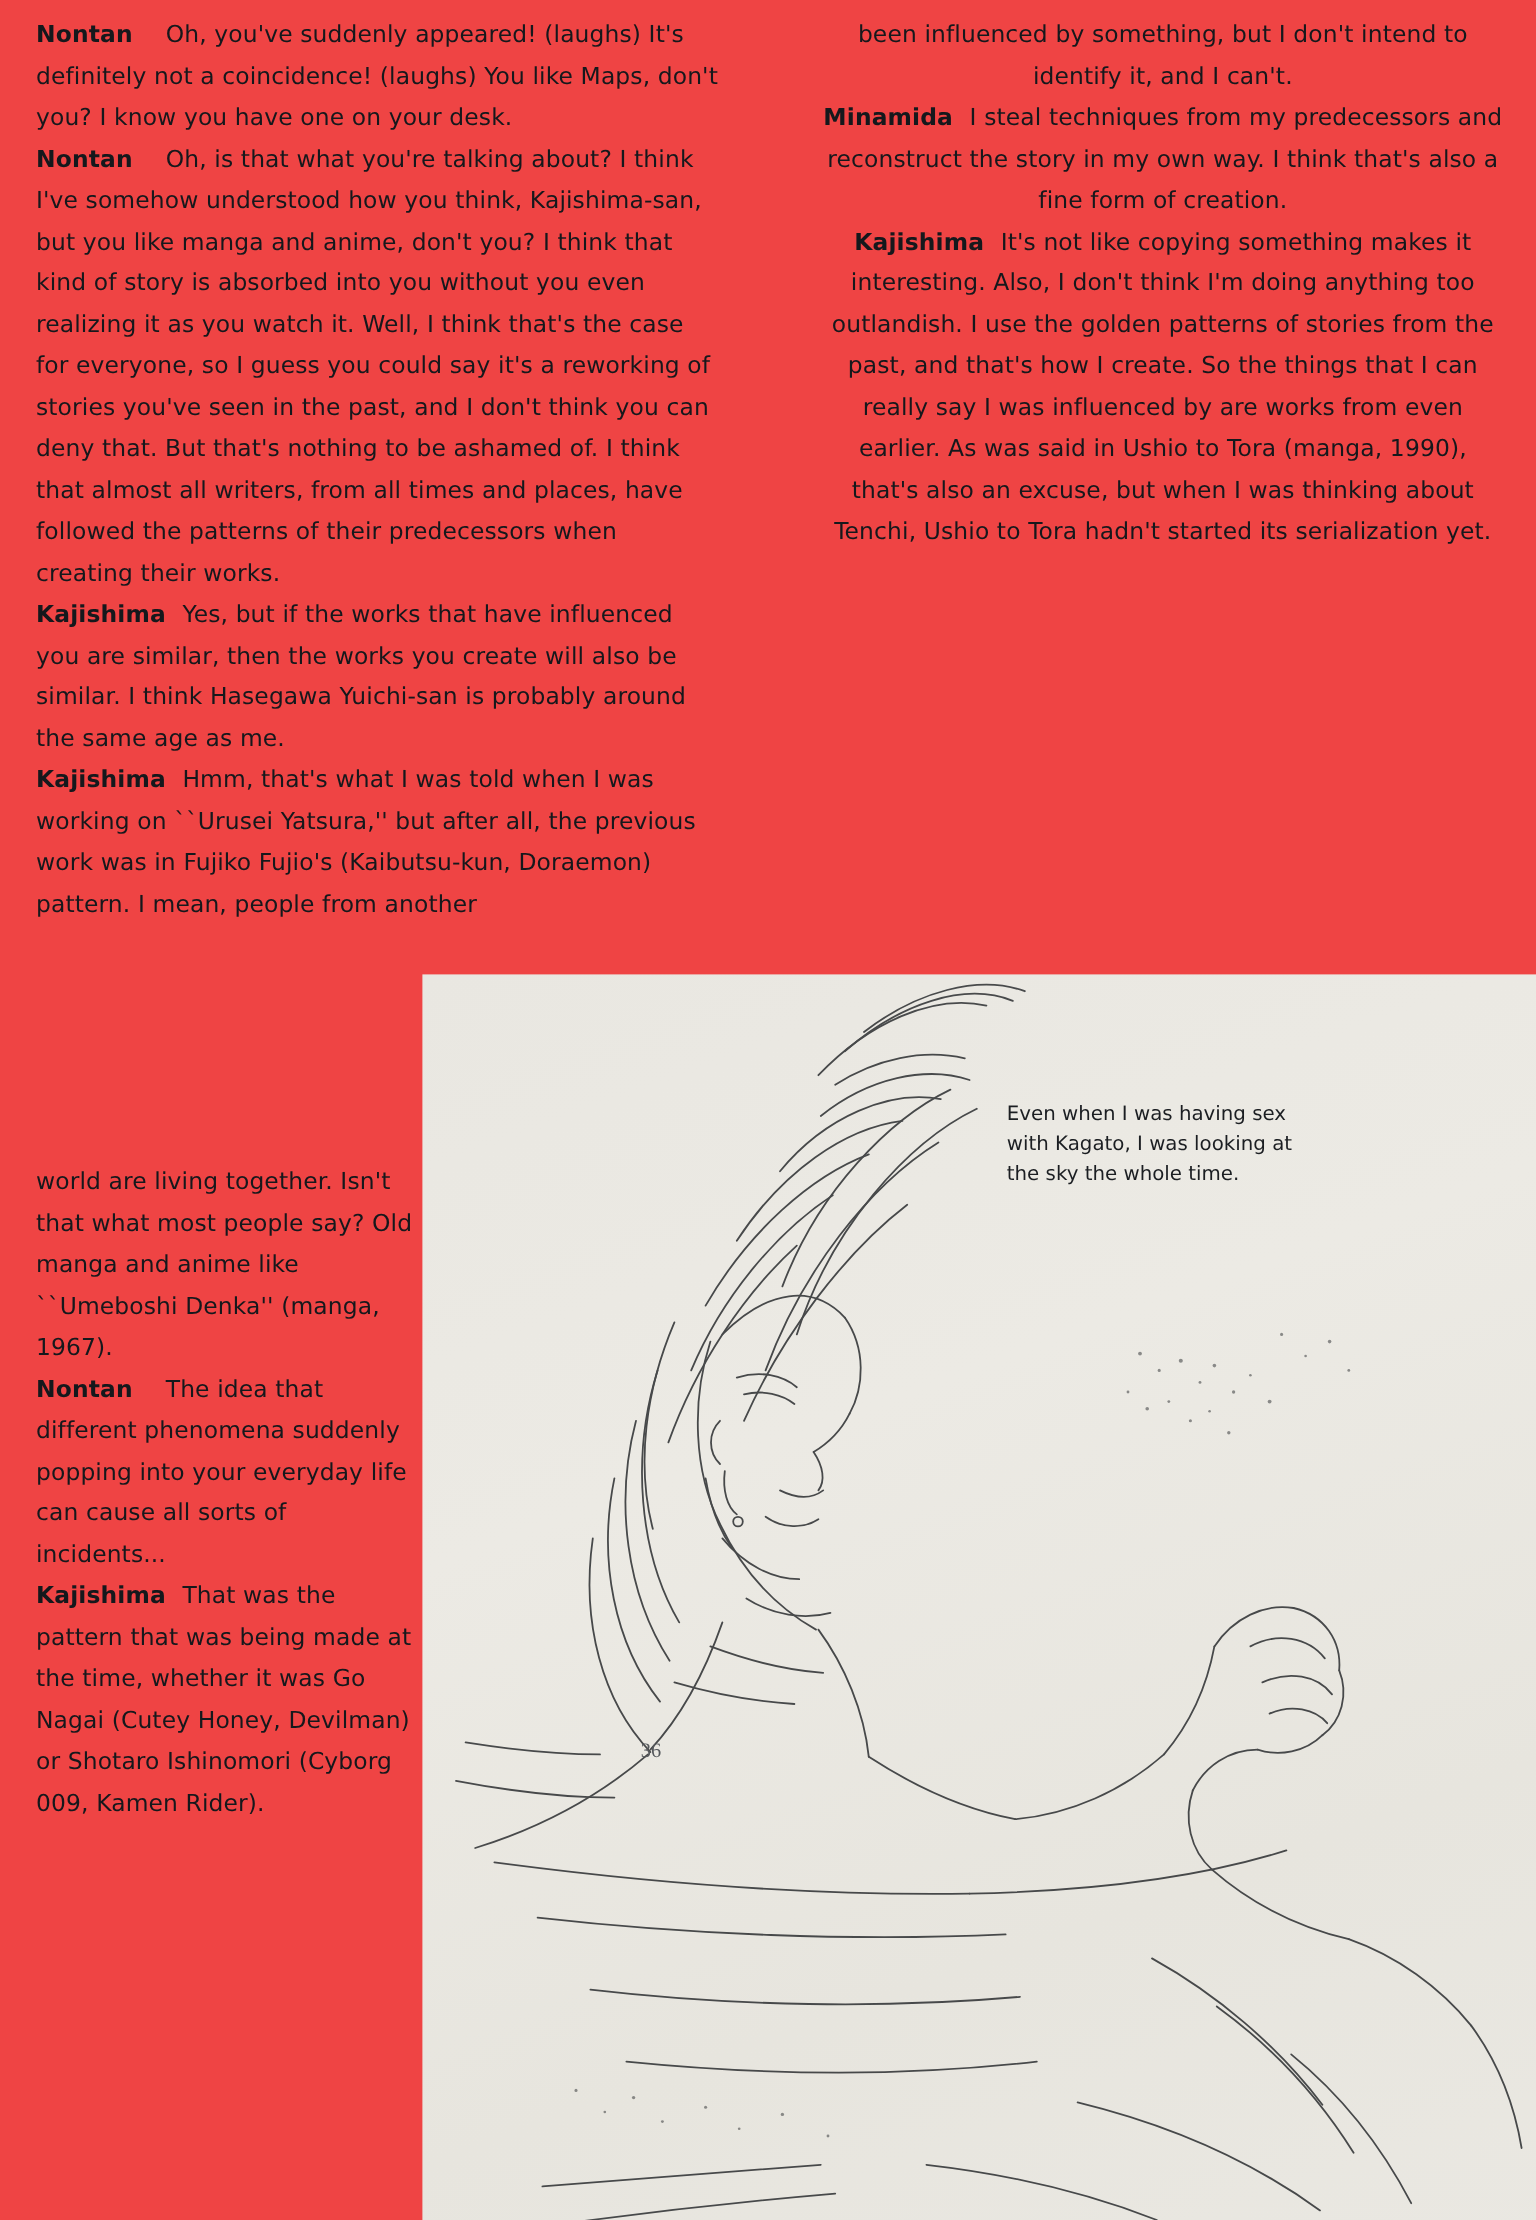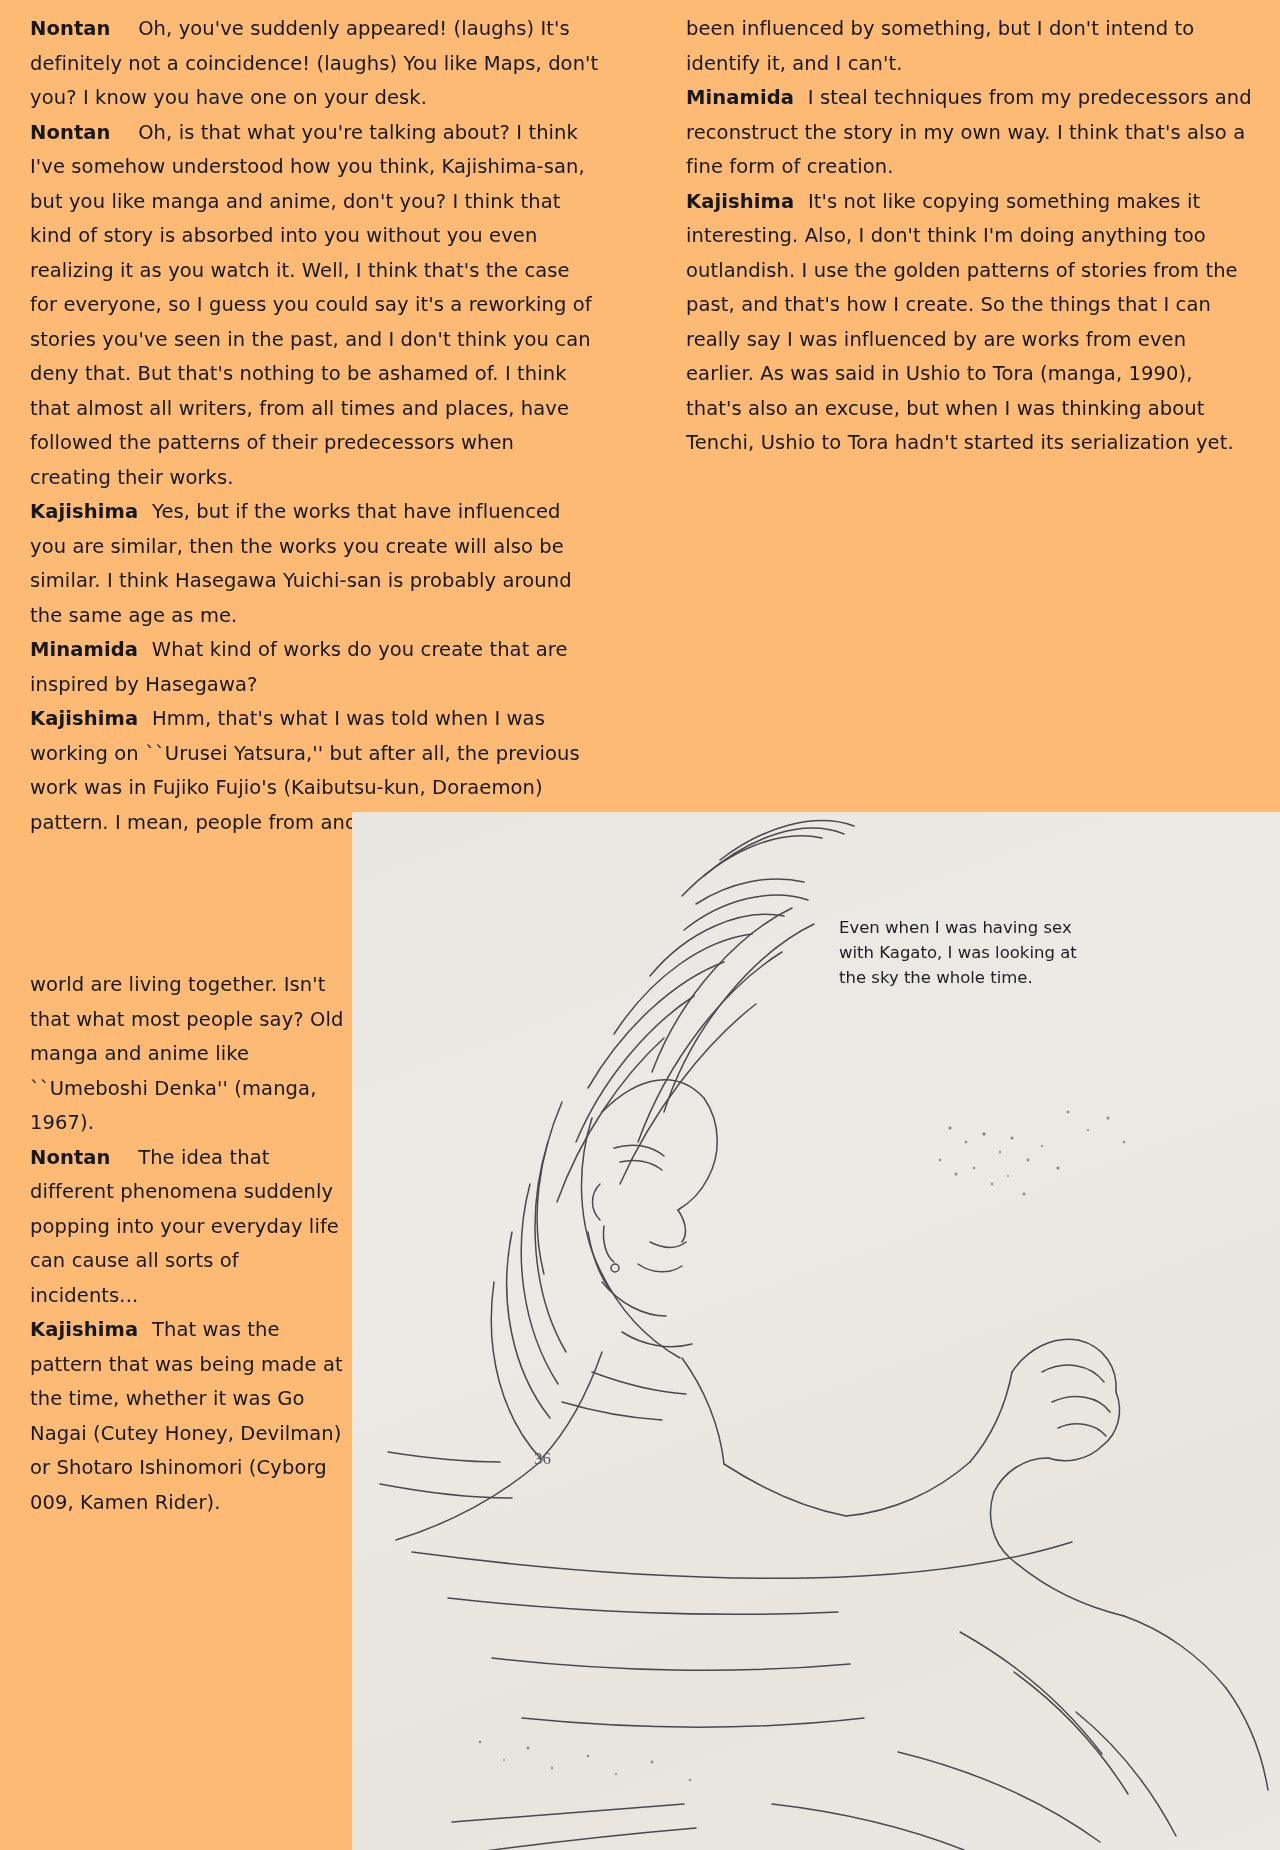--- a/index.html
+++ b/index.html
@@ -13,41 +13,42 @@
     position: relative;
     overflow: hidden;
     font-family: "DejaVu Sans", sans-serif;
   }
 
   .page {
     position: absolute;
     left: 0; top: 0;
     width: 1280px;
     height: 1850px;
-    background: #fdba74;
+    background: #ef4444;
   }
 
   
   .col {
     position: absolute;
     font-size: 19.5px;
     line-height: 34.5px;
     color: #15181c;
     text-align: left;
     letter-spacing: 0.1px;
   }
   #col-left {
     left: 30px;
     top: 12px;
     width: 570px;
   }
   #col-right {
     left: 686px;
     top: 12px;
     width: 566px;
+    text-align: center;
   }
   #col-left-lower {
     left: 30px;
     top: 968px;
     width: 318px;
   }
 
   .p { margin: 0; }
   .spk {
     font-weight: bold;
@@ -94,21 +95,20 @@
 </style>
 </head>
 <body>
 
 <div class="page">
 
   <div class="col" id="col-left">
       <p class="p"><span class="spk gap-wide">Nontan</span><span>Oh, you've suddenly appeared! (laughs) It's definitely not a coincidence! (laughs) You like Maps, don't you? I know you have one on your desk.</span></p>
       <p class="p"><span class="spk gap-wide">Nontan</span><span>Oh, is that what you're talking about? I think I've somehow understood how you think, Kajishima-san, but you like manga and anime, don't you? I think that kind of story is absorbed into you without you even realizing it as you watch it. Well, I think that's the case for everyone, so I guess you could say it's a reworking of stories you've seen in the past, and I don't think you can deny that. But that's nothing to be ashamed of. I think that almost all writers, from all times and places, have followed the patterns of their predecessors when creating their works.</span></p>
       <p class="p"><span class="spk gap-narrow">Kajishima</span><span>Yes, but if the works that have influenced you are similar, then the works you create will also be similar. I think Hasegawa Yuichi-san is probably around the same age as me.</span></p>
-      <p class="p"><span class="spk gap-narrow">Minamida</span><span>What kind of works do you create that are inspired by Hasegawa?</span></p>
       <p class="p"><span class="spk gap-narrow">Kajishima</span><span>Hmm, that's what I was told when I was working on ``Urusei Yatsura,'' but after all, the previous work was in Fujiko Fujio's (Kaibutsu-kun, Doraemon) pattern. I mean, people from another</span></p>
     </div>
   <div class="col" id="col-right">
       <p class="p"><span>been influenced by something, but I don't intend to identify it, and I can't.</span></p>
       <p class="p"><span class="spk gap-narrow">Minamida</span><span>I steal techniques from my predecessors and reconstruct the story in my own way. I think that's also a fine form of creation.</span></p>
       <p class="p"><span class="spk gap-narrow">Kajishima</span><span>It's not like copying something makes it interesting. Also, I don't think I'm doing anything too outlandish. I use the golden patterns of stories from the past, and that's how I create. So the things that I can really say I was influenced by are works from even earlier. As was said in Ushio to Tora (manga, 1990), that's also an excuse, but when I was thinking about Tenchi, Ushio to Tora hadn't started its serialization yet.</span></p>
     </div>
   <div class="col" id="col-left-lower">
       <p class="p"><span>world are living together. Isn't that what most people say? Old manga and anime like ``Umeboshi Denka'' (manga, 1967).</span></p>
       <p class="p"><span class="spk gap-wide">Nontan</span><span>The idea that different phenomena suddenly popping into your everyday life can cause all sorts of incidents...</span></p>

